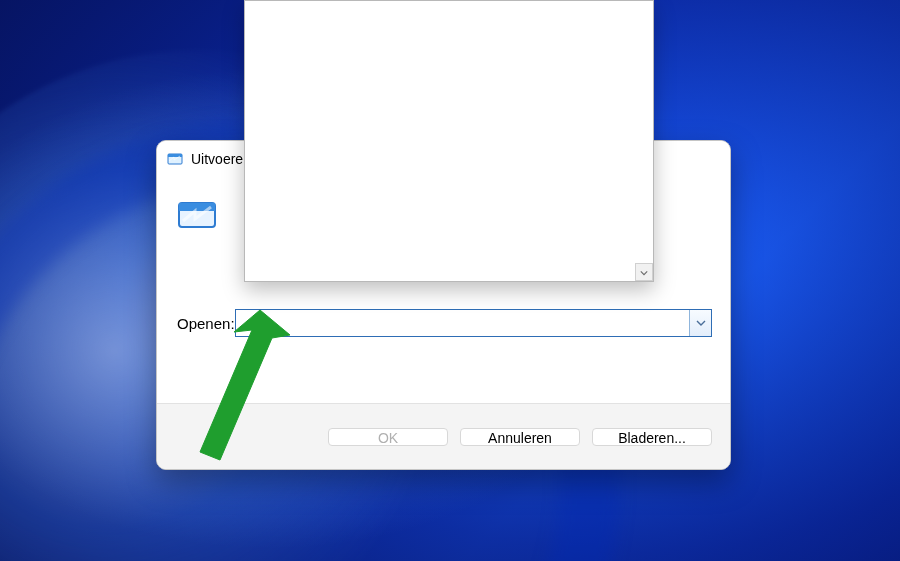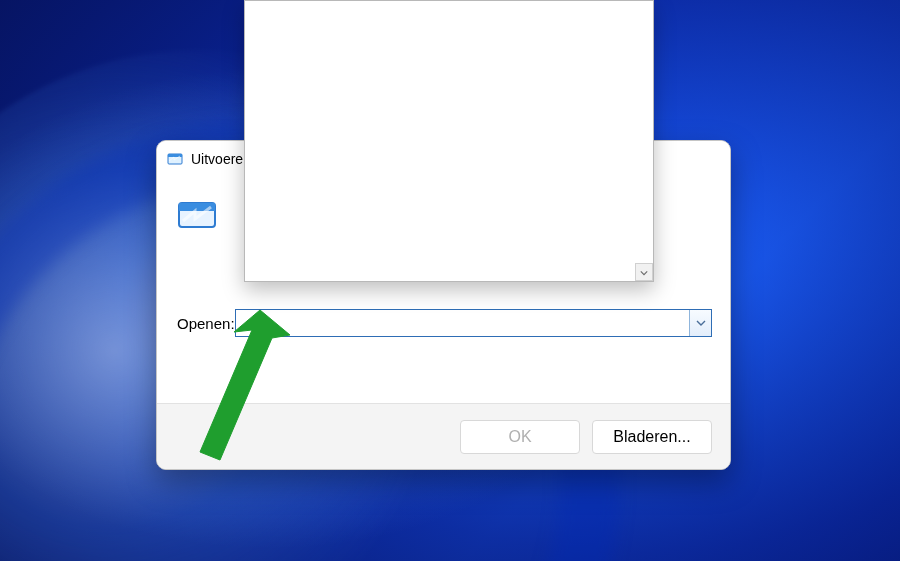--- a/index.html
+++ b/index.html
@@ -130,26 +130,26 @@
     background:#f4f4f4;
     border-top:1px solid #e2e2e2;
     display:flex;
     align-items:center;
     justify-content:flex-end;
     gap:12px;
     padding: 0 18px;
   }
   .btn {
     min-width:120px;
-    height:34px;
+    height:18px;
     background:#fff;
     border:1px solid #d8d8d8;
     border-radius:4px;
     font: inherit;
-    font-size:16px;
+    font-size:14px;
     cursor:pointer;
   }
   .btn[disabled]{
     color:#b0b0b0;
     cursor:default;
   }
 
   
   .autocomplete-popup {
     position:absolute;
@@ -220,20 +220,21 @@
                 <path d="M1 3 L5 7 L9 3" stroke="#4a6e99" stroke-width="1.4" fill="none"></path>
               </svg>
           </span>
         </div>
       </div>
     </div>
   </div>
 
   <div class="footer">
     <button class="btn" disabled="">OK</button>
+    <button class="btn">Annuleren</button>
     <button class="btn">Bladeren...</button>
   </div>
 </div>
 
 <div class="autocomplete-popup">
   <div class="sb-btn">
     <span>
       <svg width="8" height="8" viewBox="0 0 10 10">
           <path d="M1 3 L5 7 L9 3" stroke="#6b6b6b" stroke-width="1.4" fill="none"></path>
         </svg>

